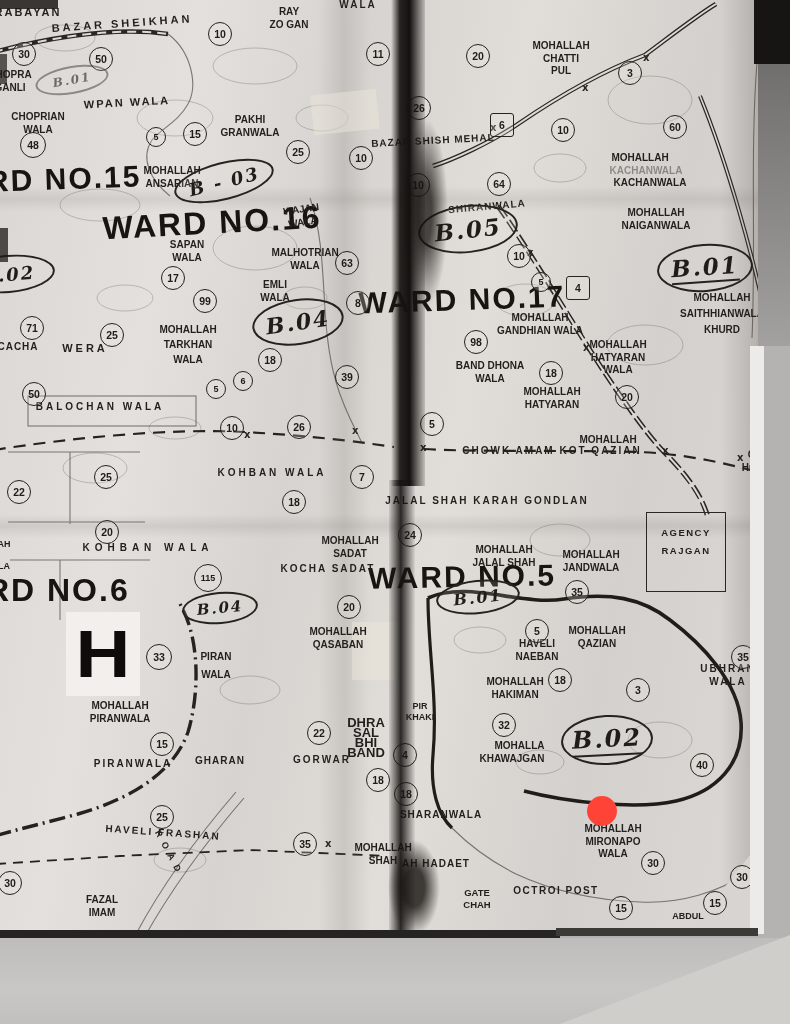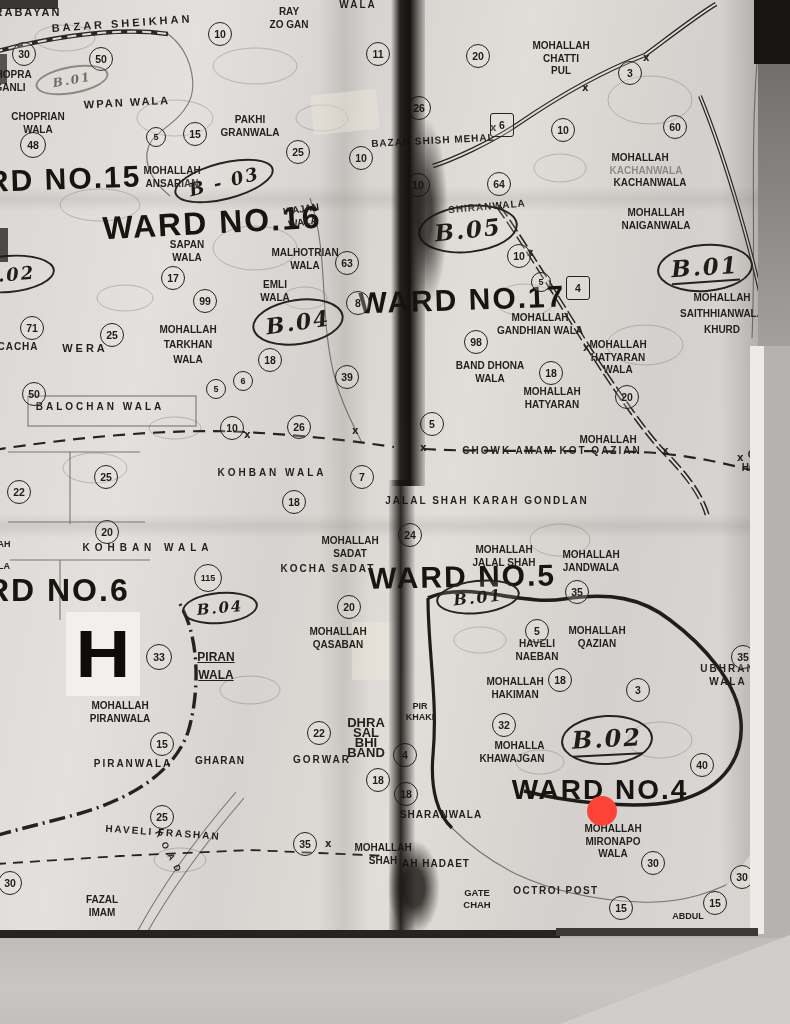--- a/index.html
+++ b/index.html
@@ -147,21 +147,20 @@
        background:linear-gradient(180deg,transparent,rgba(110,105,100,.15),transparent)"></div>
   <div class="tape" style="left:312px;top:92px;width:66px;height:40px;transform:rotate(-6deg)"></div>
   <div class="tape" style="left:352px;top:622px;width:46px;height:58px"></div>
 
   <div id="labels">
       <div class="ward-title" style="left: 38px; top: 180px; transform: translate(-50%, -50%) rotate(-2deg); font-size: 30px;">WARD NO.15</div>
       <div class="ward-title" style="left: 212px; top: 223px; transform: translate(-50%, -50%) rotate(-3deg); font-size: 32px;">WARD NO.16</div>
       <div class="ward-title" style="left: 462px; top: 300px; transform: translate(-50%, -50%) rotate(-2deg); font-size: 30px;">WARD NO.17</div>
       <div class="ward-title" style="left: 30px; top: 590px; transform: translate(-50%, -50%); font-size: 32px;">WARD NO.6</div>
       <div class="ward-title" style="left: 462px; top: 577px; transform: translate(-50%, -50%) rotate(-1deg); font-size: 30px;">WARD NO.5</div>
-      <div class="ward-title" style="left: 600px; top: 790px; transform: translate(-50%, -50%); font-size: 28px;">WARD NO.4</div>
       <div class="map-label" style="left: 28px; top: 13px; transform: translate(-50%, -50%); font-size: 11px; letter-spacing: 2px;">RABAYAN</div>
       <div class="map-label" style="left: 122px; top: 24px; transform: translate(-50%, -50%) rotate(-4deg); font-size: 11px; letter-spacing: 3px;">BAZAR SHEIKHAN</div>
       <div class="map-label" style="left: 289px; top: 18px; transform: translate(-50%, -50%); font-size: 10px;">RAY
 ZO GAN</div>
       <div class="map-label" style="left: 358px; top: 5px; transform: translate(-50%, -50%); font-size: 10px; letter-spacing: 2px;">WALA</div>
       <div class="map-label" style="left: 10px; top: 81px; transform: translate(-50%, -50%); font-size: 10px;">CHOPRA
 GANLI</div>
       <div class="map-label" style="left: 127px; top: 103px; transform: translate(-50%, -50%) rotate(-3deg); font-size: 11px; letter-spacing: 2px;">WPAN WALA</div>
       <div class="map-label" style="left: 38px; top: 123px; transform: translate(-50%, -50%); font-size: 10px;">CHOPRIAN
 WALA</div>
@@ -215,21 +214,21 @@
       <div class="map-label" style="left: 487px; top: 501px; transform: translate(-50%, -50%); font-size: 10px; letter-spacing: 2px;">JALAL SHAH KARAH GONDLAN</div>
       <div class="map-label" style="left: 504px; top: 556px; transform: translate(-50%, -50%); font-size: 10px;">MOHALLAH
 JALAL SHAH</div>
       <div class="map-label" style="left: 591px; top: 561px; transform: translate(-50%, -50%); font-size: 10px;">MOHALLAH
 JANDWALA</div>
       <div class="map-label" style="left: 756px; top: 461px; transform: translate(-50%, -50%); font-size: 10px;">CIV
 HOSP</div>
       <div class="map-label" style="left: 728px; top: 675px; transform: translate(-50%, -50%); font-size: 10px; letter-spacing: 2px;">UBHRAN WALA</div>
       <div class="map-label" style="left: 338px; top: 638px; transform: translate(-50%, -50%); font-size: 10px;">MOHALLAH
 QASABAN</div>
-      <div class="map-label" style="left: 216px; top: 666px; transform: translate(-50%, -50%); font-size: 12px; line-height: 18px; text-decoration: underline;">PIRAN
+      <div class="map-label" style="left: 216px; top: 666px; transform: translate(-50%, -50%); font-size: 10px; line-height: 18px;">PIRAN
 WALA</div>
       <div class="map-label" style="left: 120px; top: 712px; transform: translate(-50%, -50%); font-size: 10px;">MOHALLAH
 PIRANWALA</div>
       <div class="map-label" style="left: 133px; top: 764px; transform: translate(-50%, -50%); font-size: 10px; letter-spacing: 2px;">PIRANWALA</div>
       <div class="map-label" style="left: 220px; top: 761px; transform: translate(-50%, -50%); font-size: 10px; letter-spacing: 1px;">GHARAN</div>
       <div class="map-label" style="left: 322px; top: 760px; transform: translate(-50%, -50%); font-size: 10px; letter-spacing: 2px;">GORWAR</div>
       <div class="map-label" style="left: 366px; top: 738px; transform: translate(-50%, -50%); font-size: 13px; line-height: 10px;">DHRA
 SAL
 BHI
 BAND</div>
@@ -350,20 +349,24 @@
         <span>B.02</span>
       </div>
       <div class="block-code faint" style="left: 72px; top: 80px; transform: translate(-50%, -50%) rotate(-10deg); width: 70px; height: 24px; font-size: 12px;">
         <span>B.01</span>
       </div>
     </div>
 
   <div id="hospital-box">
     <span id="hospital-letter">H</span>
   </div>
+  <div id="agency-box">
+    <span class="agency-line">AGENCY</span>
+    <span class="agency-line">RAJGAN</span>
+  </div>
   <div id="red-dot" style="left: 602px; top: 811px; width: 30px; height: 30px; background: rgb(255, 68, 55);"></div>
 
   <div class="dark" id="strip-top"></div>
   <div class="dark" id="strip-bottom"></div>
   <div class="dark" id="smudge1"></div>
   <div class="dark" id="smudge2"></div>
   <div class="dark" id="corner-ink"></div>
   <div class="dark" id="edge-ink1"></div>
   <div class="dark" id="edge-ink2"></div>
 

